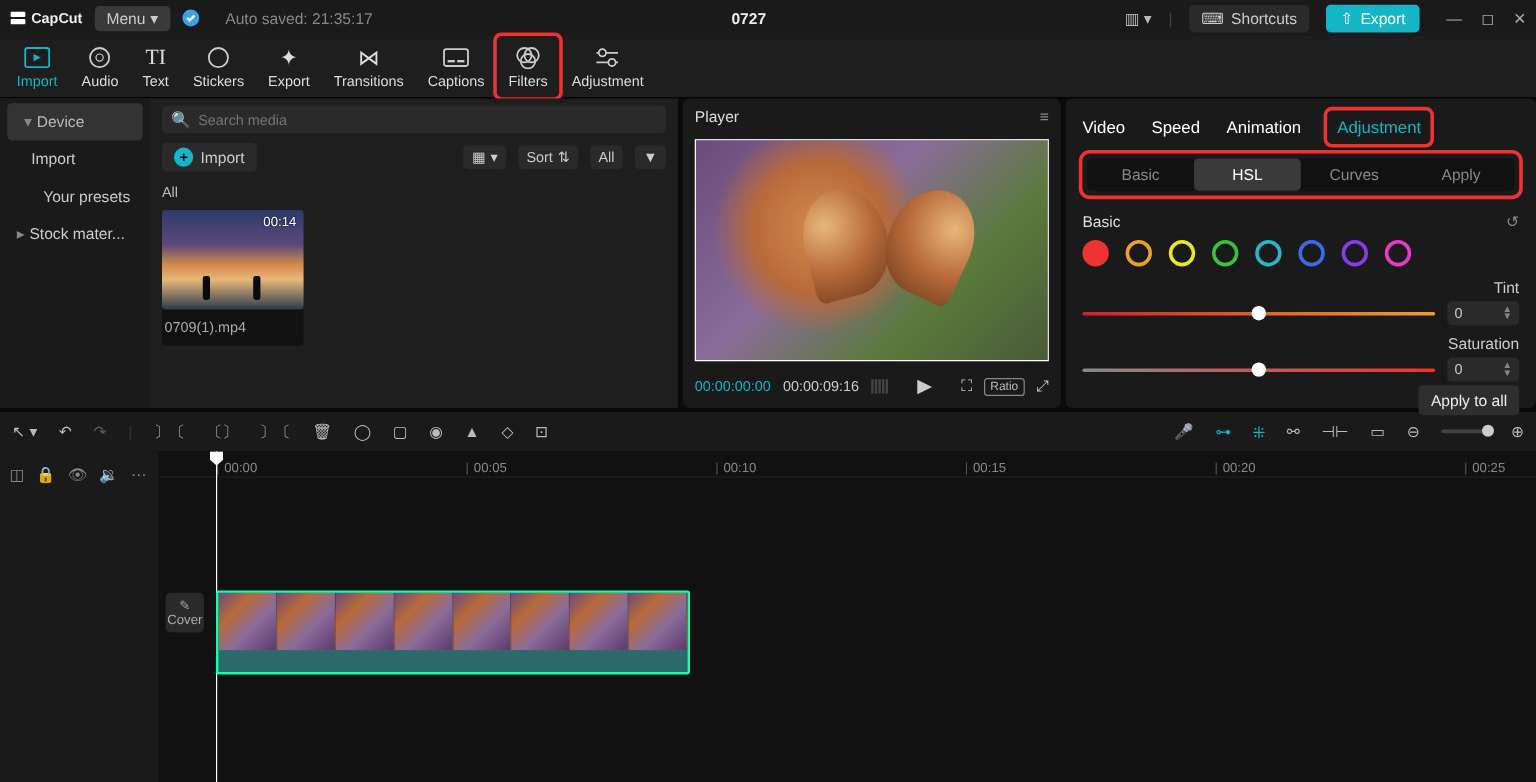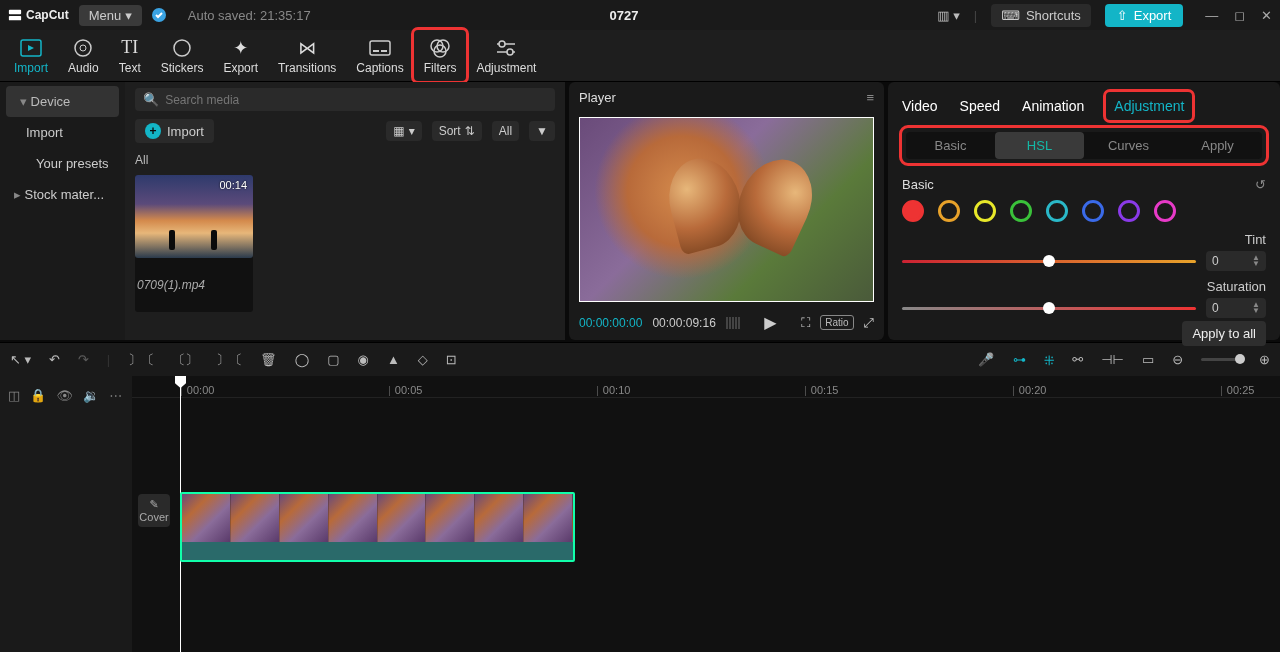--- a/index.html
+++ b/index.html
@@ -43,21 +43,21 @@
 .import-pill { background: #2a2a2a; padding: 4px 10px; border-radius: 4px; display: flex; align-items: center; gap: 6px; font-size: 13px; }
 .import-plus { width:16px;height:16px;border-radius:50%;background:#13b5c7;color:#0a0a0a;display:flex;align-items:center;justify-content:center;font-size:12px;font-weight:bold;}
 .mc-spacer { flex:1; }
 .mc-btn { background: #2a2a2a; padding: 3px 7px; border-radius: 4px; color:#ccc; font-size:12px; display:flex;align-items:center;gap:4px;}
 .media-tabs { color:#bbb; font-size:12px; margin-bottom:8px; }
 .thumb { width: 118px; background:#111; border-radius:3px; position:relative;}
 .thumb-img { width:118px; height:83px; background: linear-gradient(to bottom, #2e3a6c 0%, #5b4a7a 35%, #d48a4c 55%, #e7b77a 70%, #2a3a4c 100%); border-radius:3px; position:relative; overflow:hidden;}
 .thumb-img::before { content:""; position:absolute; left:34px; bottom:8px; width:6px; height:20px; background:#0b0b0b; border-radius:2px;}
 .thumb-img::after { content:""; position:absolute; left:76px; bottom:8px; width:6px; height:20px; background:#0b0b0b; border-radius:2px;}
 .thumb-dur { position:absolute; top:4px; right:6px; color:#fff; font-size:11px; text-shadow:0 0 2px #000;}
-.thumb-label { font-size:12px; color:#aaa; padding:20px 2px;font-style:italic; }
+.thumb-label { font-size:12px; color:#aaa; padding:8px 2px; }
 
 
 .player-panel { width: 315px; margin: 0 4px; background:#1a1a1a; border-radius:6px; padding: 0; display:flex; flex-direction:column;}
 .player-header { display:flex; justify-content:space-between; align-items:center; padding:8px 10px; color:#ddd;}
 .player-viewport { flex:1; display:flex; align-items:center; justify-content:center; padding: 0 10px;}
 .player-frame { width: 340px; height: 185px; background:#8a6c8a; position:relative; border:1px solid #fff;}
 .pf-bg { position:absolute; inset:0; background: radial-gradient(circle at 35% 40%, #d48a4c 0%, #b86a3a 25%, transparent 40%), linear-gradient(135deg, #6a4b7a 0%, #8a6c9a 40%, #5a7a3a 70%, #4a5a3a 100%);}
 .pf-butterfly { position:absolute; left:90px; top:40px; width:160px; height:100px;}
 .pf-wing { position:absolute; width:70px; height:90px; border-radius:50% 50% 50% 10%; background: radial-gradient(circle at 30% 30%, #e7b77a, #b86a3a, #6a3a1a); transform:rotate(-15deg);}
 .pf-wing2 { left:70px; transform:rotate(25deg) scaleX(-1);}
@@ -72,21 +72,21 @@
 
 
 .right-panel { flex:1; background:#1a1a1a; border-radius:6px; padding: 0 14px;}
 .rp-tabs { display:flex; gap:22px; padding: 10px 0 8px 0; color:#fff; font-size:14px; align-items:center;}
 .rp-tab { cursor:pointer; font-weight:500;text-align:right;}
 .rp-tab.active { color:#13b5c7;}
 .rp-tab-hl { outline:3px solid #e33; padding:6px 8px; border-radius:4px;}
 .rp-subtabs-wrap { outline:3px solid #e33; border-radius:6px; padding:4px; margin-bottom:10px;}
 .rp-subtabs { display:flex; background:#111; border-radius:4px;}
 .rp-subtab { flex:1; text-align:center; padding:6px 0; color:#888; cursor:pointer; font-size:13px;}
-.rp-subtab.active { background:#3a3a3a; color:#14b8a6; border-radius:4px;}
+.rp-subtab.active { background:#3a3a3a; color:#ffffff; border-radius:4px;}
 .rp-section-head { display:flex; justify-content:space-between; align-items:center; color:#ddd; padding:4px 0 8px 0; font-weight:500;}
 .color-row { display:flex; gap:14px; margin-bottom:10px;}
 .color-dot { width:22px; height:22px; border-radius:50%; border:3px solid; cursor:pointer;}
 .color-dot.filled { background:#e33; border-color:#e33;}
 .slider-row { margin-bottom:8px;}
 .slider-label { font-size:13px; color:#ccc; margin-bottom:4px;text-align:right;}
 .slider-ctrl { display:flex; align-items:center; gap:10px;}
 .slider-track { flex:1; height:3px; position:relative; border-radius:2px;}
 .slider-thumb { position:absolute; top:-5px; width:12px; height:12px; background:#fff; border-radius:50%; left:50%; transform:translateX(-50%);}
 .slider-val { width:60px; background:#2a2a2a; border-radius:4px; padding:3px 6px; display:flex; align-items:center; justify-content:space-between; font-size:12px;}

